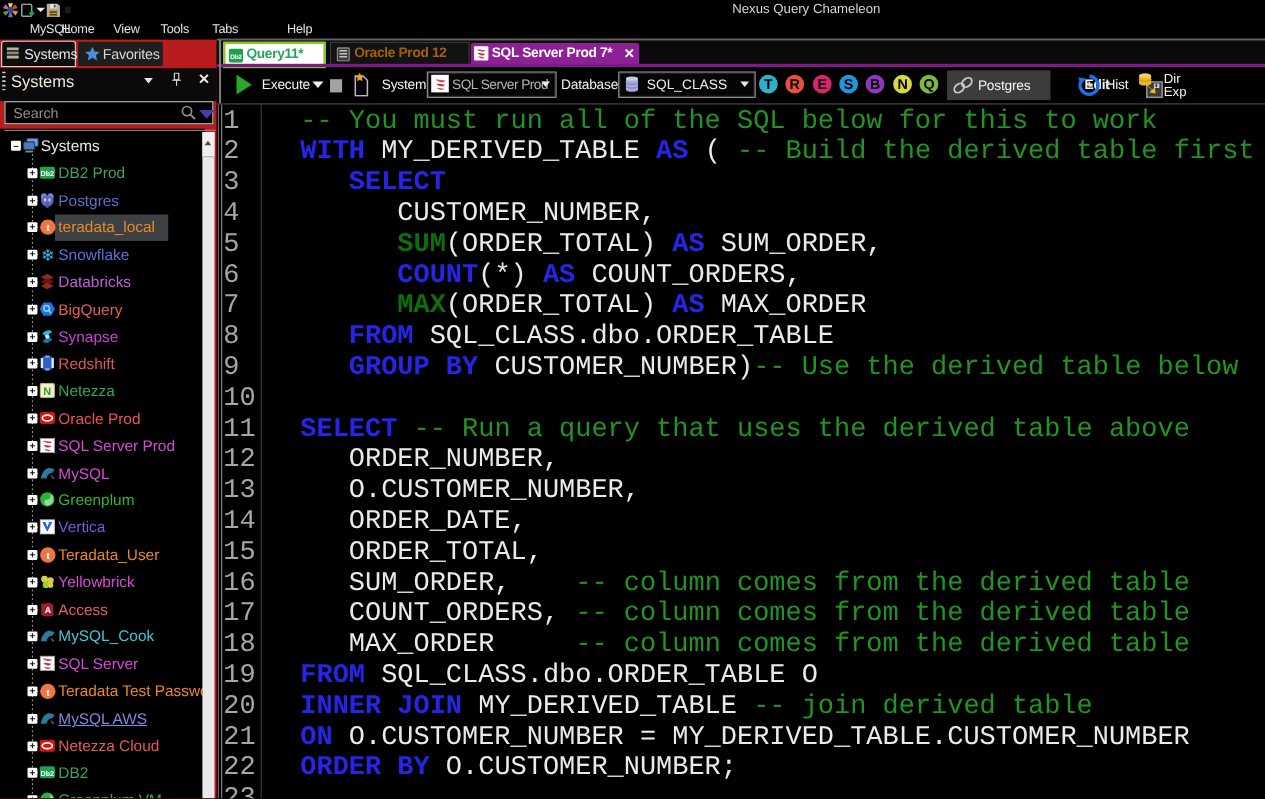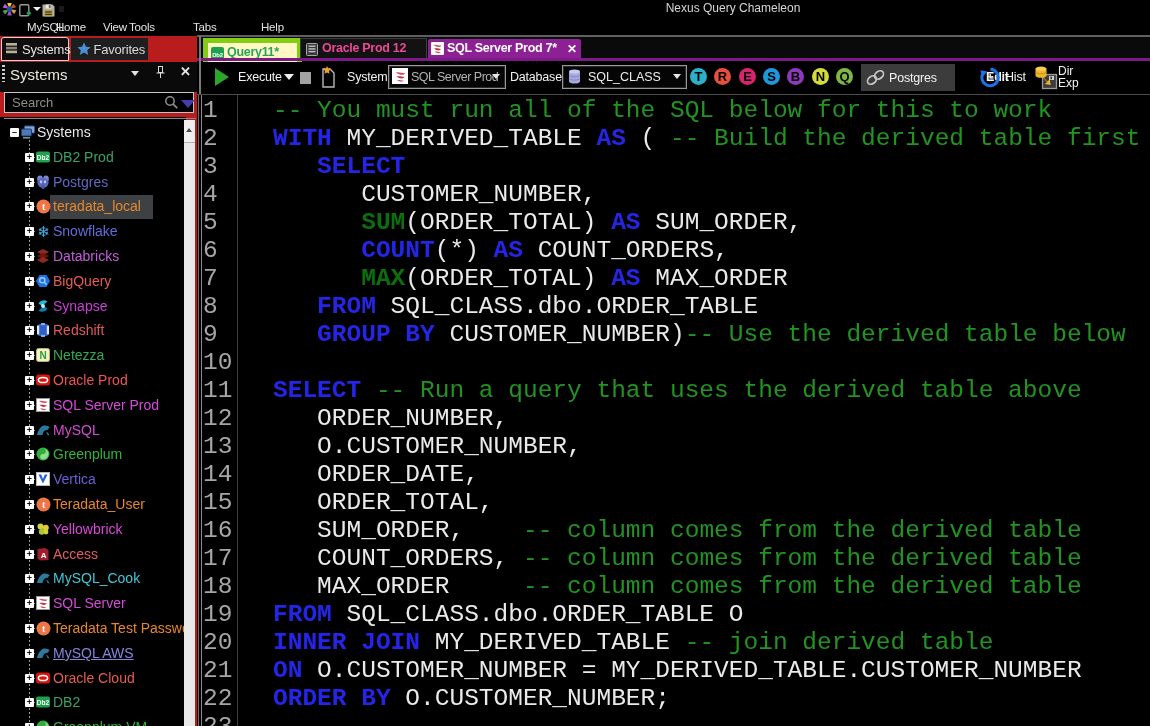--- a/index.html
+++ b/index.html
@@ -71,21 +71,21 @@
       <rect x="3.2" y="9.8" width="6.6" height="1.2" fill="#3a3a2a"></rect>
       <rect x="3.8" y="0.5" width="5.4" height="4" fill="#e8e8e4"></rect>
       <rect x="6.8" y="1.2" width="1.8" height="2.6" fill="#555"></rect>
     </svg>
 </div>
 <div class="abs" style="left:59px;top:6px;width:5px;height:6px;background:#1a1a1a;"></div>
 <div class="abs" id="menubar">
   <span class="mi" style="left:27px;">MySQL</span>
   <span class="mi" style="left:56px;">Home</span>
   <span class="mi" style="left:103px;">View</span>
-  <span class="mi" style="left:129px;text-align:right;">Tools</span>
+  <span class="mi" style="left:146px;text-align:right;">Tools</span>
   <span class="mi" style="left:193px;">Tabs</span>
   <span class="mi" style="left:235px;padding-left:26px;">Help</span>
 </div>
 
 <div class="abs" id="lpanel">
   <div class="ptab" id="tabSystems" style="left:1px;top:1px;width:66px;height:22px;border:1.5px solid #d4d4d4;border-radius:3px 3px 0 0;background:#0e0e0e;">
      <svg style="position:absolute;left:4px;top:5px;" width="12" height="11" viewBox="0 0 12 11">
         <rect x="0" y="0" width="11" height="2.6" fill="#b8b29a"></rect>
         <rect x="0" y="3.8" width="11" height="2.6" fill="#8a857a"></rect>
         <rect x="0" y="7.6" width="11" height="2.6" fill="#b8b29a"></rect>
@@ -380,21 +380,21 @@
       </div>
 <div class="trow" style="top:551px;">
         <span style="position:absolute;left:29px;top:10px;width:7px;height:1px;background-image:linear-gradient(90deg,#9a9a9a 50%,transparent 50%);background-size:4px 1px;"></span>
         <span class="box" style="left:25px;">
           <span class="pm">+</span>
         </span>
         <span style="position:absolute;left:36px;top:3px;"><svg width="14" height="14" viewBox="0 0 14 14">
             <rect x="0" y="1.5" width="14" height="11" rx="2.5" fill="#d8150c"></rect>
             <ellipse cx="7" cy="7" rx="4.6" ry="2.6" fill="none" stroke="#fff" stroke-width="1.5"></ellipse>
           </svg></span>
-        <span class="txt" style="left:53px;color:#e65c50;">Oracle Cloud</span>
+        <span class="txt" style="left:53px;color:#e65c50;">Netezza Cloud</span>
       </div>
 <div class="trow" style="top:575px;">
         <span style="position:absolute;left:29px;top:10px;width:7px;height:1px;background-image:linear-gradient(90deg,#9a9a9a 50%,transparent 50%);background-size:4px 1px;"></span>
         <span class="box" style="left:25px;">
           <span class="pm">+</span>
         </span>
         <span style="position:absolute;left:36px;top:3px;"><svg width="14" height="14" viewBox="0 0 14 14">
             <rect x="0" y="1.5" width="14" height="11" rx="2" fill="#1fa04c"></rect>
             <text x="7" y="10" font-size="6.5" font-weight="bold" fill="#fff" text-anchor="middle" font-family="Liberation Sans">Db2</text>
           </svg></span>
@@ -413,35 +413,35 @@
   </div>
   <div class="abs" id="vscroll">
     <div style="position:absolute;left:0;top:0;width:11px;height:22px;background:#efefef;border-bottom:1px solid #b0b0b0;"></div>
     <div style="position:absolute;left:2px;top:8px;width:0;height:0;border-left:3.5px solid transparent;border-right:3.5px solid transparent;border-bottom:4.5px solid #4a4a4a;"></div>
   </div>
 </div>
 
 <div class="abs" id="rtopline"></div>
 <div class="abs" style="left:199px;top:36px;width:1.5px;height:58px;background:#7a7a7a;z-index:6;"></div>
 <div class="abs" id="tabstrip">
-  <div class="qtab" style="left:6px;width:89px;background:#fef9c3;border:5px solid #84cc16;">
+  <div class="qtab" style="left:6px;width:89px;background:#ffffff;border:2px solid #84cc16;">
     <svg style="position:absolute;left:3px;top:4px;" width="13" height="13" viewBox="0 0 13 13">
         <rect width="13" height="13" rx="2" fill="#1fa04c"></rect>
         <text x="6.5" y="9.5" font-size="6" font-weight="bold" fill="#fff" text-anchor="middle" font-family="Liberation Sans">Db2</text>
       </svg>
     <span style="position:absolute;left:19px;top:2px;color:#27a35f;">Query11*</span>
   </div>
   <div class="qtab" style="left:103px;width:125px;background:#121212;border:1px solid #3c3c3c;">
     <svg style="position:absolute;left:5px;top:4px;" width="12" height="13" viewBox="0 0 12 13">
         <rect x="0.5" y="0.5" width="11" height="12" rx="1" fill="#3a3a3a" stroke="#a8a8a8"></rect>
         <rect x="2.5" y="2.5" width="7" height="1.4" fill="#c0c0c0"></rect>
         <rect x="2.5" y="5.2" width="7" height="1.4" fill="#c0c0c0"></rect>
         <rect x="2.5" y="7.9" width="7" height="1.4" fill="#c0c0c0"></rect>
       </svg>
-    <span style="position:absolute;left:21px;top:2px;color:#ec4899;">Oracle Prod 12</span>
+    <span style="position:absolute;left:21px;top:2px;color:#a16207;">Oracle Prod 12</span>
   </div>
   <div class="qtab" style="left:231px;width:153px;background:#8e2096;border-radius:2px 2px 0 0;top:2px;">
     <span style="position:absolute;left:3px;top:3px;width:13px;height:13px;background:#fff;border-radius:1px;">
     <svg style="position:absolute;left:1px;top:1px;" width="11" height="11" viewBox="0 0 11 11">
           <path d="M1.5 2 C4 1 7 3 9.5 2.5 C8 5 4.5 4 1.5 2 Z" fill="#d44a5a"></path>
           <path d="M2 5.5 C5 4.5 8.5 6.5 9 5.8 C8 8.5 4.5 7.5 2 5.5 Z" fill="#c03046"></path>
           <path d="M2.5 8.5 C4.5 8 7.5 9.5 8.8 8.8 C7.5 11 5 10.2 2.5 8.5 Z" fill="#d44a5a"></path>
         </svg>
       </span>
     <span style="position:absolute;left:19px;top:2px;color:#fff;">SQL Server Prod 7*</span>

